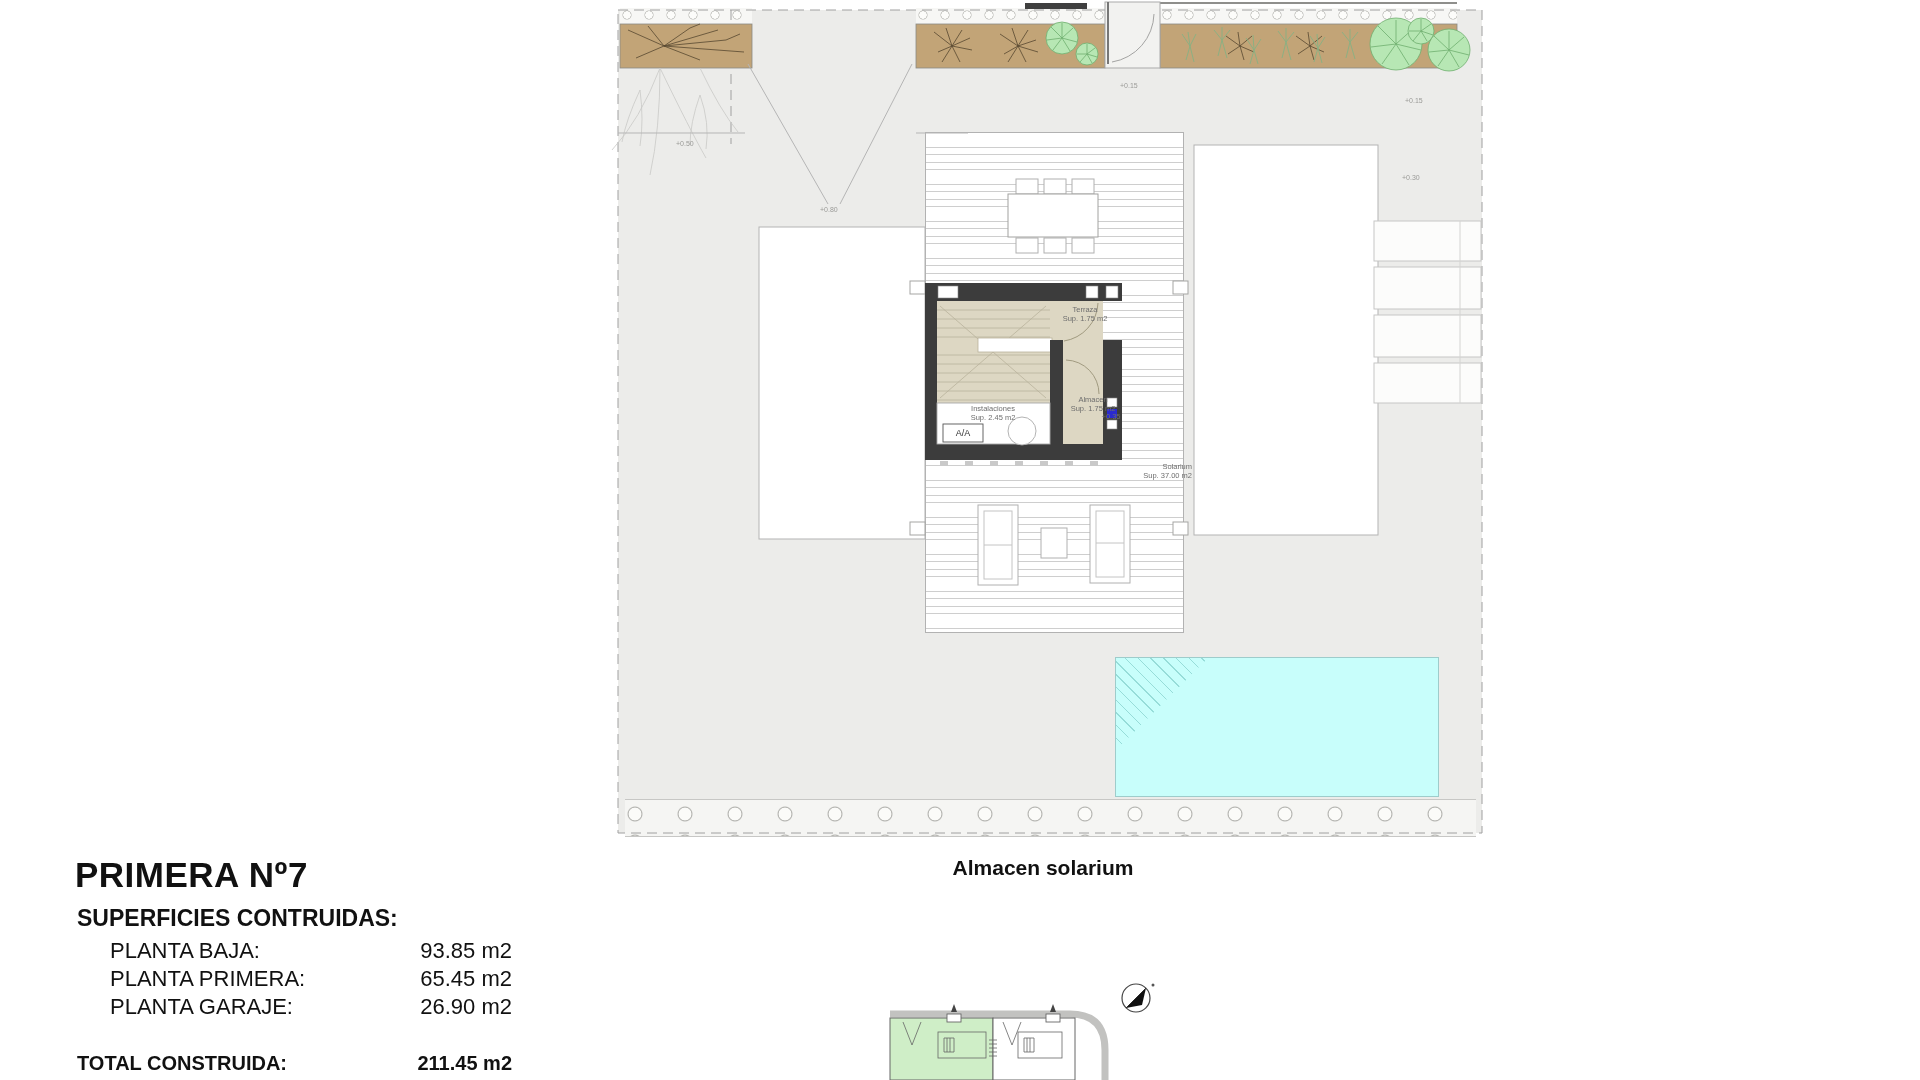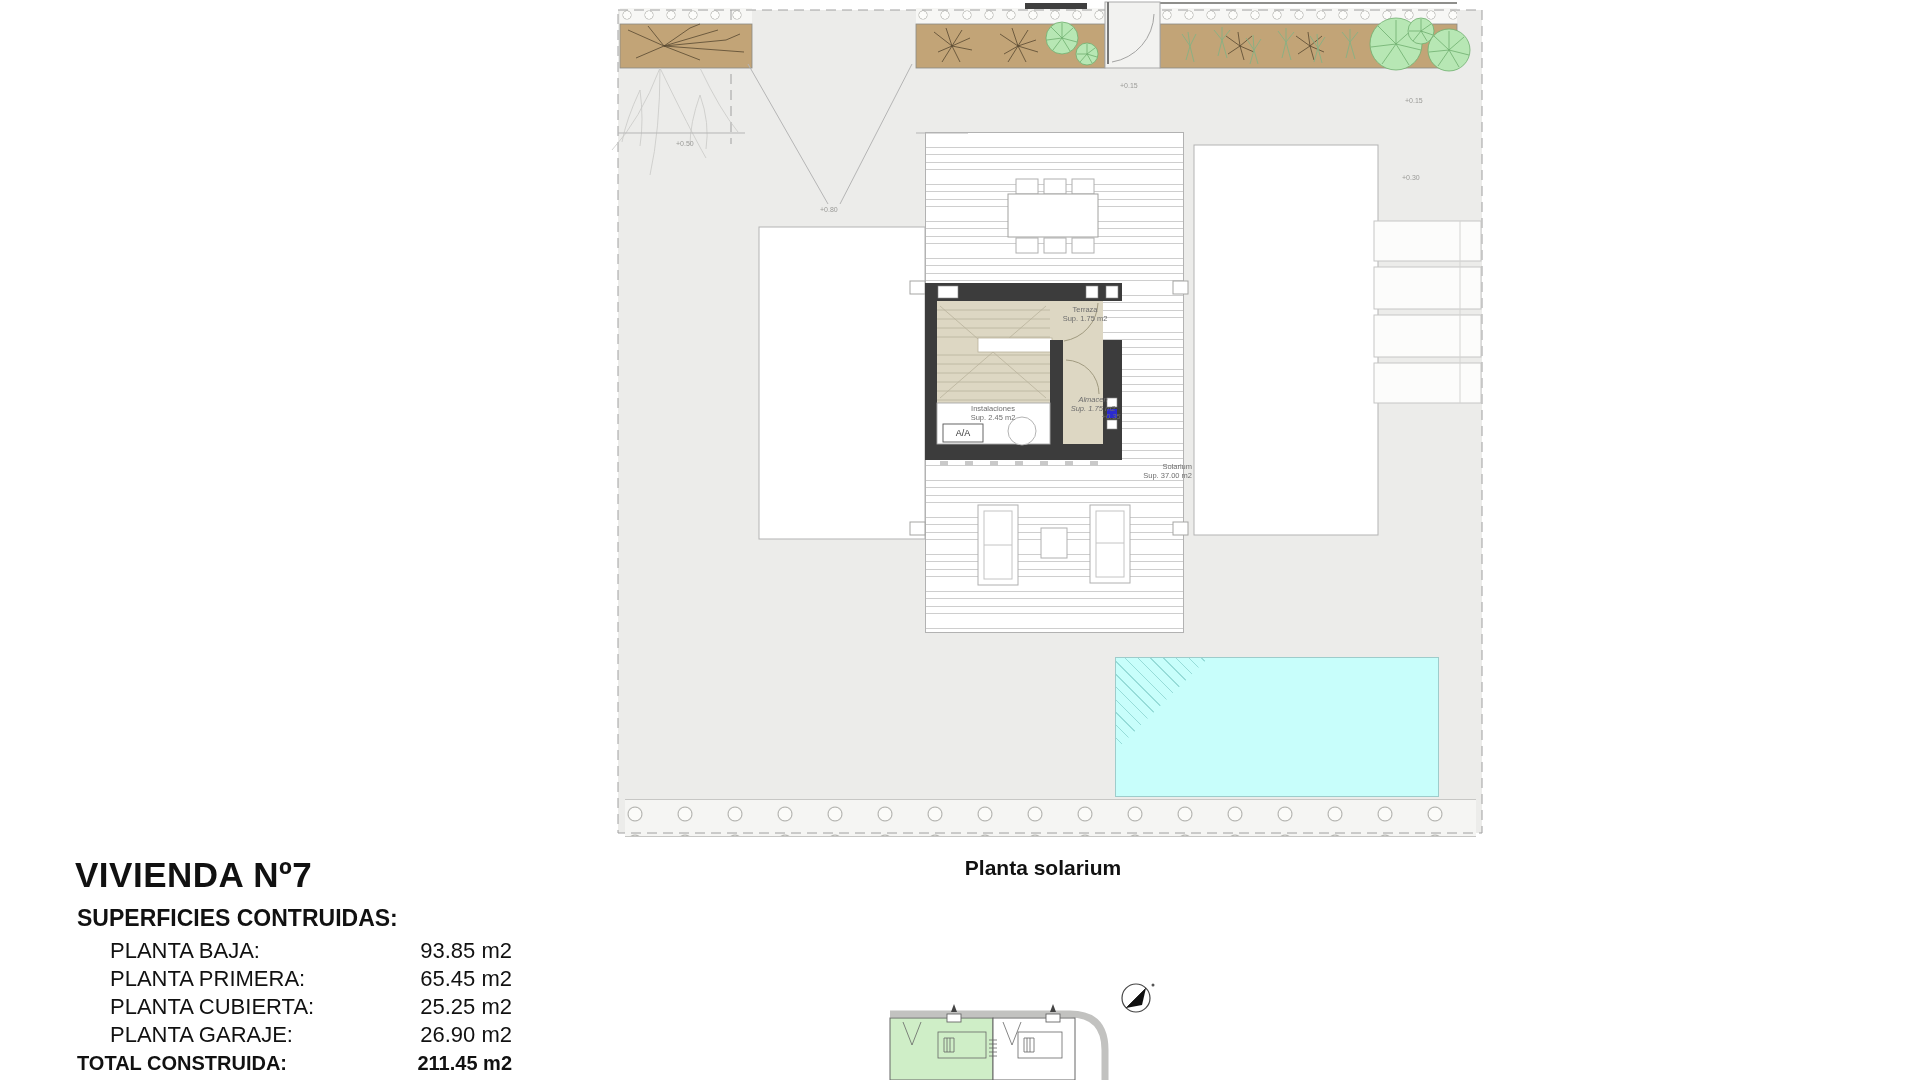--- a/index.html
+++ b/index.html
@@ -235,55 +235,51 @@
   </svg>
 
   <div class="abs tlabel" style="left:1056px;top:306px;width:58px;">
     <span class="nm">Terraza</span>
     <span class="ar">Sup. 1.75 m2</span>
   </div>
   <div class="abs tlabel" style="left:938px;top:405px;width:110px;">
     <span class="nm">Instalaciones</span>
     <span class="ar">Sup. 2.45 m2</span>
   </div>
-  <div class="abs tlabel" style="left:1064px;top:396px;width:58px;font-style:italic;">
+  <div class="abs tlabel" style="left:1064px;top:396px;width:58px;">
     <span class="nm">Almacen</span>
     <span class="ar">Sup. 1.75 m2</span>
     <span class="lv">+0.35</span>
   </div>
   <div class="abs tlabel" style="left:1122px;top:463px;width:70px;text-align:right;">
     <span class="nm">Solarium</span>
     <span class="ar">Sup. 37.00 m2</span>
   </div>
   <div class="abs aa" style="left:943px;top:424px;width:40px;height:31px;">A/A</div>
 
   <div class="abs lmark" style="left:1120px;top:82px;">+0.15</div>
   <div class="abs lmark" style="left:1405px;top:97px;">+0.15</div>
   <div class="abs lmark" style="left:1402px;top:174px;">+0.30</div>
   <div class="abs lmark" style="left:676px;top:140px;">+0.50</div>
   <div class="abs lmark" style="left:820px;top:206px;">+0.80</div>
 
-  <div class="abs caption">Planta solarium</div>
-
-  <div class="abs tb-title">VIVIENDA Nº7</div>
+  <div class="abs caption">Almacen solarium</div>
+
+  <div class="abs tb-title">PRIMERA Nº7</div>
   <div class="abs tb-sub">SUPERFICIES CONTRUIDAS:</div>
   <div class="abs tb-rows">
     <div class="tb-row">
       <span>PLANTA BAJA:</span>
       <span>93.85 m2</span>
     </div>
     <div class="tb-row">
       <span>PLANTA PRIMERA:</span>
       <span>65.45 m2</span>
     </div>
     <div class="tb-row">
-      <span>PLANTA CUBIERTA:</span>
-      <span>25.25 m2</span>
-    </div>
-    <div class="tb-row">
       <span>PLANTA GARAJE:</span>
       <span>26.90 m2</span>
     </div>
   </div>
   <div class="abs tb-total">
     <span>TOTAL CONSTRUIDA:</span>
     <span>211.45 m2</span>
   </div>
 
 </div>

